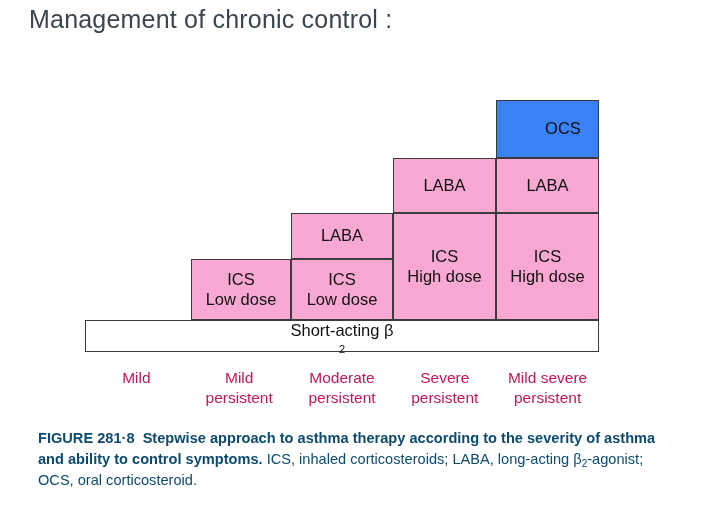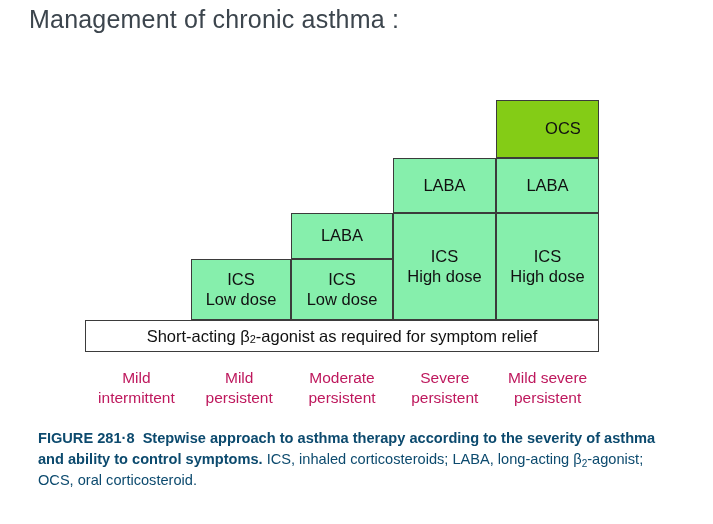--- a/index.html
+++ b/index.html
@@ -43,51 +43,52 @@
     left: 85px;
     top: 100px;
     width: 514px;
     height: 252px;
   }
 
   .cell {
     position: absolute;
     box-sizing: border-box;
     border: 1.4px solid #3b3b3b;
-    background: #86efac;
+    background: #f9a8d4;
     display: flex;
     flex-direction: column;
     align-items: center;
     justify-content: center;
     font-size: 16.5px;
     line-height: 1.18;
     color: #111111;
     text-align: center;
     white-space: nowrap;
   }
   .cell .l2 { display: block; }
 
-  .cell--ocs { background: #84cc16; padding-left: 31px; }
+  .cell--ocs { background: #3b82f6; padding-left: 31px; }
 
   
   .reliever {
     position: absolute;
     left: 0;
     top: 220px;
     width: 514px;
     height: 32px;
     box-sizing: border-box;
     border: 1.4px solid #3b3b3b;
     background: #ffffff;
     display: flex;
     align-items: center;
-    justify-content: center;
+    justify-content: space-between;
     font-size: 16.5px;
     color: #111111;
     white-space: nowrap;
+    flex-direction: column;
   }
   .reliever sub {
     font-size: 11px;
     vertical-align: baseline;
     position: relative;
     top: 3px;
   }
 
   
   .sev-row {
@@ -122,21 +123,21 @@
   .caption sub {
     font-size: 10px;
     vertical-align: baseline;
     position: relative;
     top: 3px;
   }
 </style>
 </head>
 <body>
 
-<div class="page-title">Management of chronic asthma :</div>
+<div class="page-title">Management of chronic control :</div>
 
 <div class="figure">
 
   <div class="stair">
 
     <div class="cell" style="left:106px; top:159px; width:100px; height:61px;">
       <span>ICS</span>
       <span class="l2">Low dose</span>
     </div>
 
@@ -163,29 +164,27 @@
       <span>LABA</span>
     </div>
     <div class="cell" style="left:411px; top:113px; width:103px; height:107px;">
       <span>ICS</span>
       <span class="l2">High dose</span>
     </div>
 
     <div class="reliever">
       <span>Short-acting β</span>
         <sub>2</sub>
-        <span>-agonist as required for symptom relief</span>
     </div>
 
   </div>
 
   <div class="sev-row">
     <div class="sev">
       <span>Mild</span>
-      <span class="l2">intermittent</span>
     </div>
     <div class="sev">
       <span>Mild</span>
       <span class="l2">persistent</span>
     </div>
     <div class="sev">
       <span>Moderate</span>
       <span class="l2">persistent</span>
     </div>
     <div class="sev">

